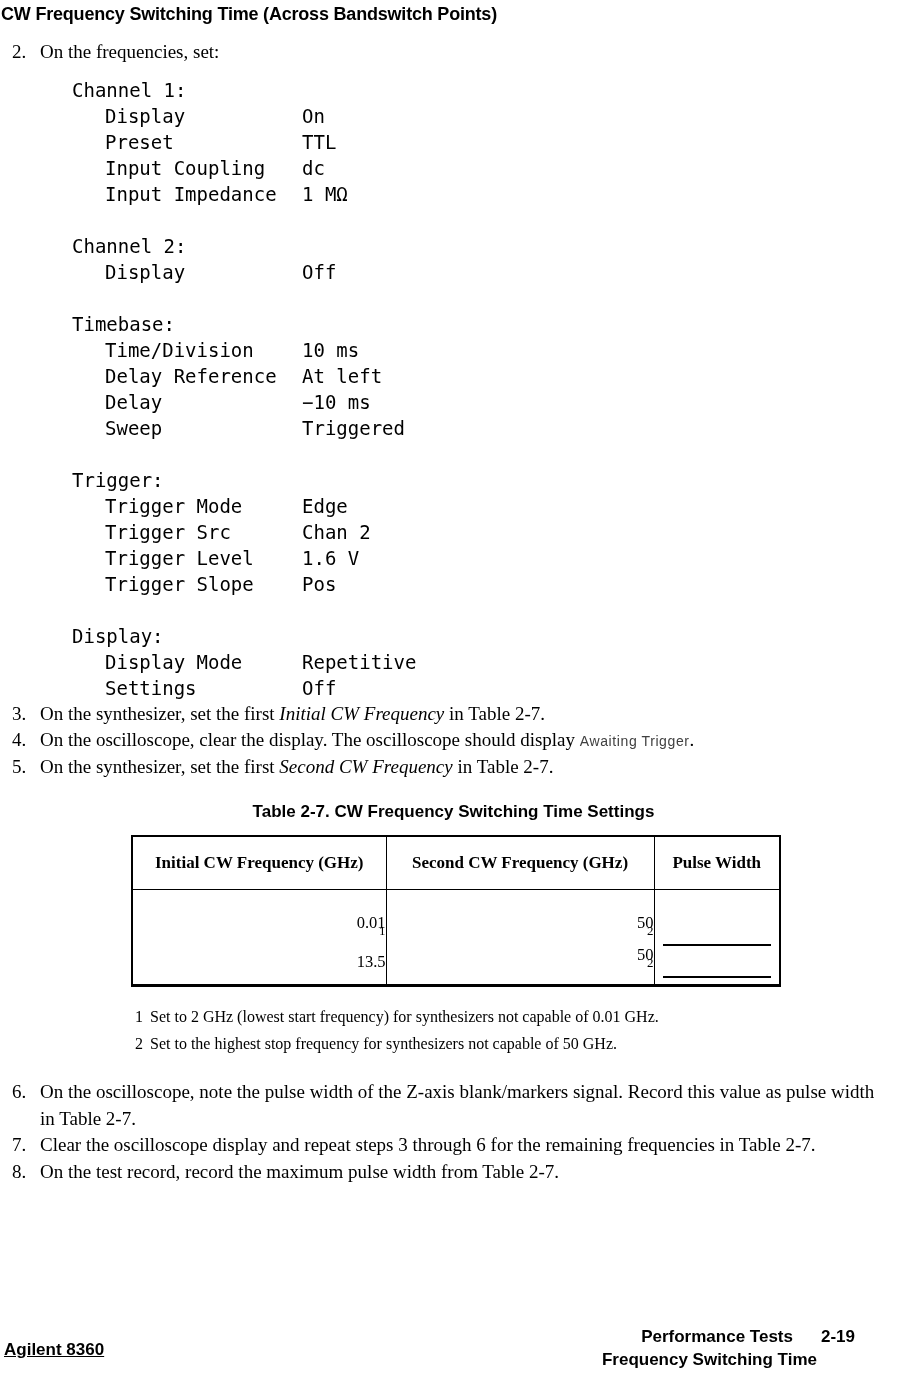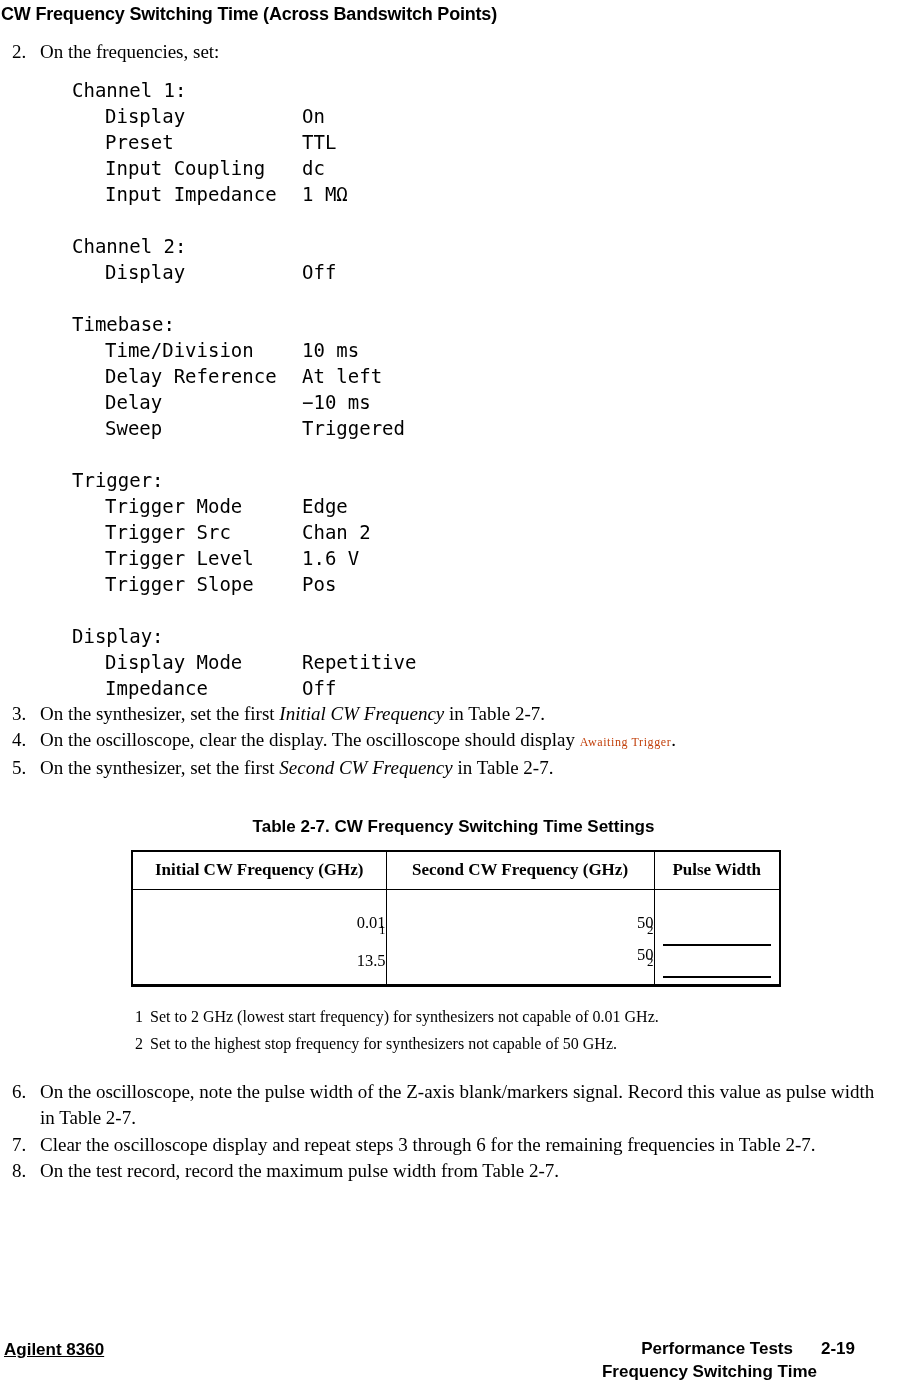--- a/index.html
+++ b/index.html
@@ -32,45 +32,45 @@
     font-size: 19px; line-height: 26px;
     margin: 12px 0 0 72px;
     letter-spacing: 0;
   }
   .sblock { margin-bottom: 26px; }
   .sitem { padding-left: 33px; }
   .slabel { display: inline-block; width: 197px; }
 
   .em-freq { font-style: italic; }
   .mono-inline {
-    font-family: Liberation Serif, serif;
-    font-size: 12px; letter-spacing: 0.6px; color: #c2410c;
+    font-family: Liberation Sans, sans-serif;
+    font-size: 14px; letter-spacing: 0.6px; color: #404040;
   }
 
   .table-caption {
     text-align: center;
     font-family: "Liberation Sans", sans-serif;
     font-weight: bold; font-size: 17px;
-    margin-top: 36px;
+    margin-top: 22px;
   }
   table.t27 {
     border-collapse: collapse;
     table-layout: fixed;
     width: 648px;
     margin: 13px 0 0 131px;
     border: 2px solid #000;
     border-bottom-width: 3px;
   }
   .t27 th {
     border: 1px solid #000;
     height: 38px;
     font-family: "Liberation Serif", serif;
     font-weight: bold; font-size: 17px;
     text-align: center; vertical-align: middle;
-    padding: 8px 4px;
+    padding: 16px 4px;
   }
   .t27 td {
     border: 1px solid #000;
     height: 96px;
     vertical-align: bottom;
     padding: 0 0 6px 0;
   }
   .vline {
     height: 32px;
     display: flex; align-items: flex-end; justify-content: center;
@@ -93,21 +93,21 @@
   .steps-end { margin-top: 22px; }
   .steps-end .step { line-height: 26.5px; }
 
   .footer {
     position: absolute; left: 0; right: 0; bottom: 4px;
     font-family: "Liberation Sans", sans-serif;
     font-weight: bold; font-size: 17px;
   }
   .footer-left { position: absolute; left: 4px; bottom: 23px; text-decoration: underline; }
   .footer-right {
-    position: absolute; right: 52px; bottom: 0;
+    position: absolute; right: 52px; bottom: 12px;
     text-align: right; line-height: 23px;
   }
   .footer-right .page-num { margin-left: 28px; }
   .footer-right .sub { padding-right: 38px; }
 </style>
 </head>
 <body>
 
 <h1 class="doc-title">CW Frequency Switching Time (Across Bandswitch Points)</h1>
 
@@ -172,21 +172,21 @@
       <span class="slabel">Trigger Slope</span><span>Pos</span>
     </div>
   </div>
 
   <div class="sblock" style="margin-bottom:0;">
     <div>Display:</div>
     <div class="sitem">
       <span class="slabel">Display Mode</span><span>Repetitive</span>
     </div>
     <div class="sitem">
-      <span class="slabel">Impedance</span><span>Off</span>
+      <span class="slabel">Settings</span><span>Off</span>
     </div>
   </div>
 
 </div>
 
 <div class="step">
   <span class="num">3.</span>
   <span class="body"><span>On the synthesizer, set the first </span><span class="em-freq">Initial CW Frequency</span><span> in Table 2-7.</span></span>
 </div>
 <div class="step">

